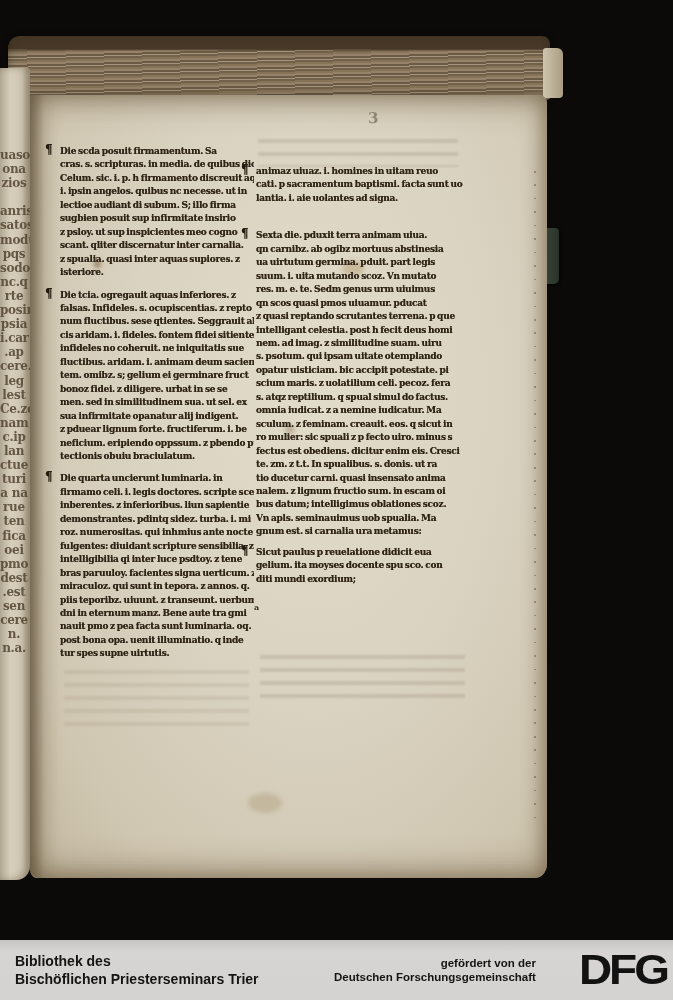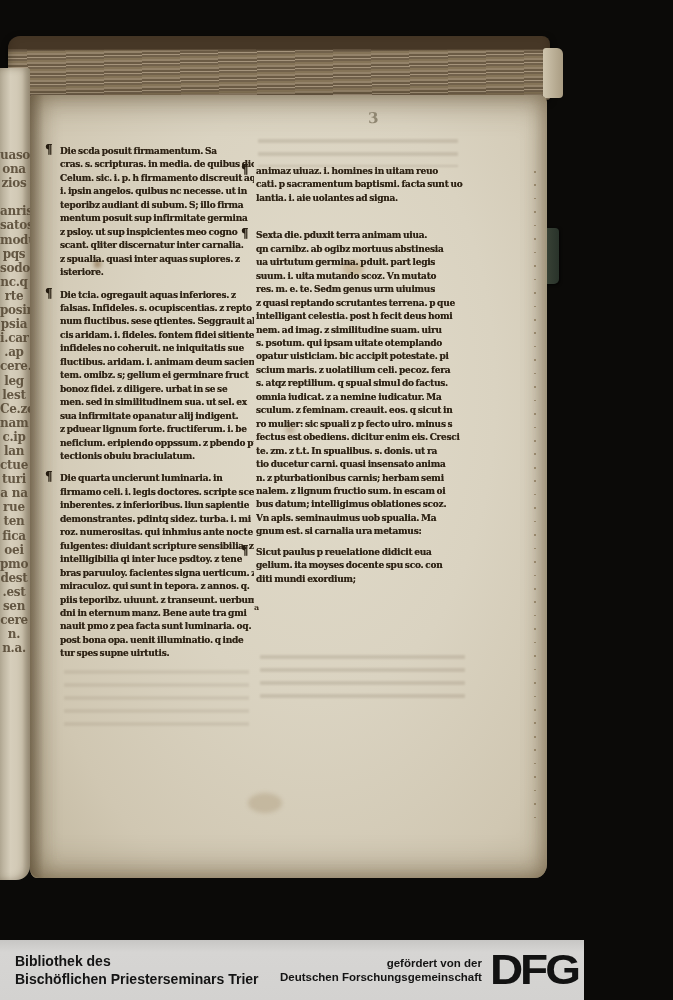--- a/index.html
+++ b/index.html
@@ -58,24 +58,24 @@
   .bleed-a{left:228px;top:44px;width:200px;height:28px;}
   .bleed-b{left:230px;top:560px;width:205px;height:50px;}
   .bleed-c{left:34px;top:575px;width:185px;height:60px;opacity:.10;}
   .stain{position:absolute;border-radius:50%;filter:blur(2px);}
   .stain-a{left:64px;top:165px;width:7px;height:8px;background:rgba(110,75,35,.55);}
   .stain-b{left:312px;top:165px;width:22px;height:16px;background:rgba(150,110,50,.28);}
   .stain-c{left:218px;top:698px;width:34px;height:20px;background:rgba(130,100,55,.20);}
   .stain-d{left:255px;top:330px;width:10px;height:9px;background:rgba(115,80,40,.30);}
 
   
-  .footer{position:absolute;left:0;bottom:0;width:584px;height:60px;background:linear-gradient(#c7c6c4,#d6d5d3 20%,#d3d2d0);
+  .footer{position:absolute;left:0;bottom:0;width:673px;height:60px;background:linear-gradient(#c7c6c4,#d6d5d3 20%,#d3d2d0);
     display:flex;align-items:center;justify-content:space-between;font-family:"Liberation Sans",sans-serif;}
   .lib{margin-left:15px;font-size:14px;font-weight:700;color:#141414;line-height:1.3;}
-  .fund{display:flex;align-items:center;margin-right:4px;}
+  .fund{display:flex;align-items:center;margin-right:4px;gap:35px;}
   .fund-text{text-align:right;font-size:11.5px;font-weight:700;color:#141414;line-height:1.25;}
   .dfg{font-size:46px;font-weight:900;letter-spacing:-3px;color:#121212;line-height:.9;margin-left:8px;margin-right:2px;transform:scaleY(.92);font-family:"Liberation Sans",sans-serif;}
 </style>
 </head>
 <body>
 
 <div class="scan">
 
   <div class="fore-edge"></div>
   <div class="edge-corner"></div>
@@ -135,22 +135,22 @@
     <div class="stain stain-c"></div>
     <div class="stain stain-d"></div>
 
     <div class="col col-left">
         <div class="para">
           <span class="paraph">¶</span>
           <div class="tline">Die scda posuit firmamentum. Sa</div>
           <div class="tline">cras. s. scripturas. in media. de quibus dicit.</div>
           <div class="tline">Celum. sic. i. p. h firmamento discreuit aquas</div>
           <div class="tline">i. ipsin angelos. quibus nc necesse. ut in</div>
-          <div class="tline">teporibz audiant di subum. S; illo firma</div>
-          <div class="tline">mentum posuit sup infirmitate germina</div>
+          <div class="tline">lectioe audiant di subum. S; illo firma</div>
+          <div class="tline">sugbien posuit sup infirmitate insirio</div>
           <div class="tline">z psloy. ut sup inspicientes meo cogno</div>
           <div class="tline">scant. qliter discernatur inter carnalia.</div>
           <div class="tline">z spualia. quasi inter aquas supiores. z</div>
           <div class="tline">isteriore.</div>
         </div>
         <div class="para">
           <span class="paraph">¶</span>
           <div class="tline">Die tcia. ogregauit aquas inferiores. z</div>
           <div class="tline">falsas. Infideles. s. ocupiscentias. z repto</div>
           <div class="tline">num fluctibus. sese qtientes. Seggrauit ab</div>
@@ -190,34 +190,34 @@
           <div class="tline">cati. p sacramentum baptismi. facta sunt uo</div>
           <div class="tline">lantia. i. aie uolantes ad signa.</div>
         </div>
         <div class="para">
           <span class="paraph">¶</span>
           <div class="tline">Sexta die. pduxit terra animam uiua.</div>
           <div class="tline">qn carnibz. ab ogibz mortuus abstinesia</div>
           <div class="tline">ua uirtutum germina. pduit. part legis</div>
           <div class="tline">suum. i. uita mutando scoz. Vn mutato</div>
           <div class="tline">res. m. e. te. Sedm genus urm uiuimus</div>
+          <div class="tline">qn scos quasi pmos uiuamur. pducat</div>
           <div class="tline">z quasi reptando scrutantes terrena. p que</div>
           <div class="tline">intelligant celestia. post h fecit deus homi</div>
           <div class="tline">nem. ad imag. z similitudine suam. uiru</div>
           <div class="tline">s. psotum. qui ipsam uitate otemplando</div>
           <div class="tline">opatur uisticiam. bic accipit potestate. pi</div>
           <div class="tline">scium maris. z uolatilium celi. pecoz. fera</div>
           <div class="tline">s. atqz reptilium. q spual simul do factus.</div>
           <div class="tline">omnia iudicat. z a nemine iudicatur. Ma</div>
           <div class="tline">sculum. z feminam. creauit. eos. q sicut in</div>
           <div class="tline">ro mulier: sic spuali z p fecto uiro. minus s</div>
           <div class="tline">fectus est obediens. dicitur enim eis. Cresci</div>
           <div class="tline">te. zm. z t.t. In spualibus. s. donis. ut ra</div>
           <div class="tline">tio ducetur carni. quasi insensato anima</div>
-          <div class="tline">n. z pturbationibus carnis; herbam semi</div>
           <div class="tline">nalem. z lignum fructio sum. in escam oi</div>
           <div class="tline">bus datum; intelligimus oblationes scoz.</div>
           <div class="tline">Vn apls. seminauimus uob spualia. Ma</div>
           <div class="tline">gnum est. si carnalia ura metamus:</div>
         </div>
         <div class="para">
           <span class="paraph">¶</span>
           <div class="tline">Sicut paulus p reuelatione didicit eua</div>
           <div class="tline">gelium. ita moyses docente spu sco. con</div>
           <div class="tline">diti mundi exordium;</div>

